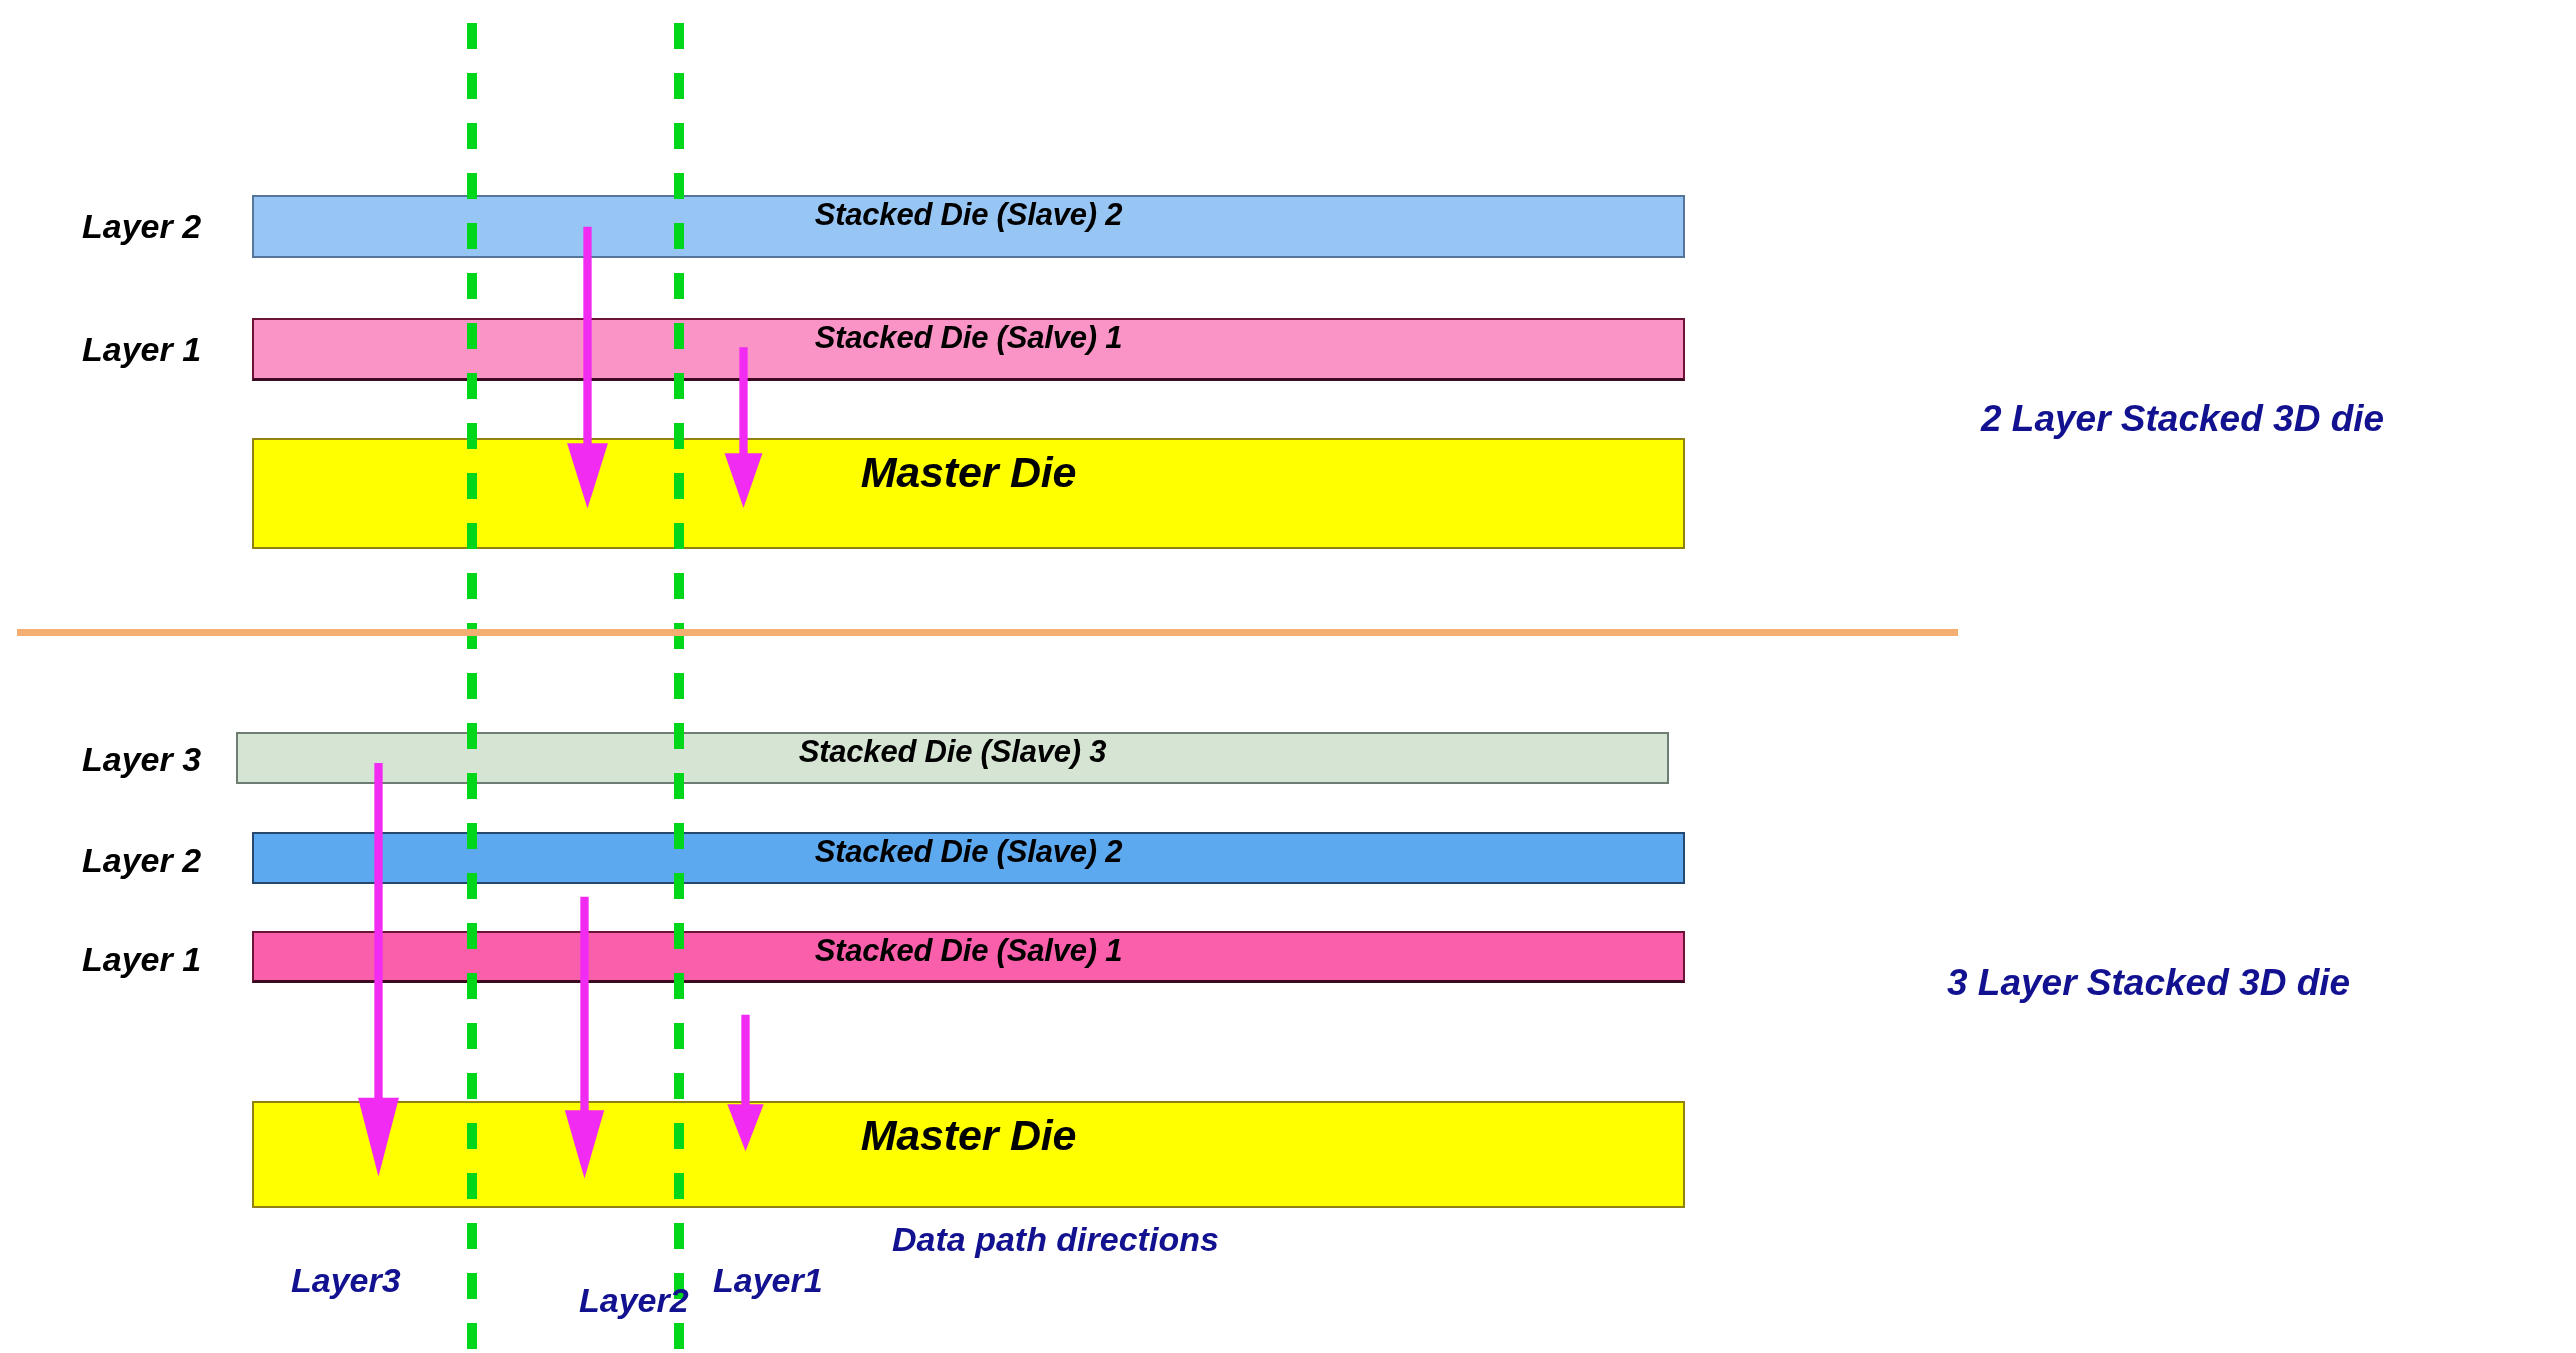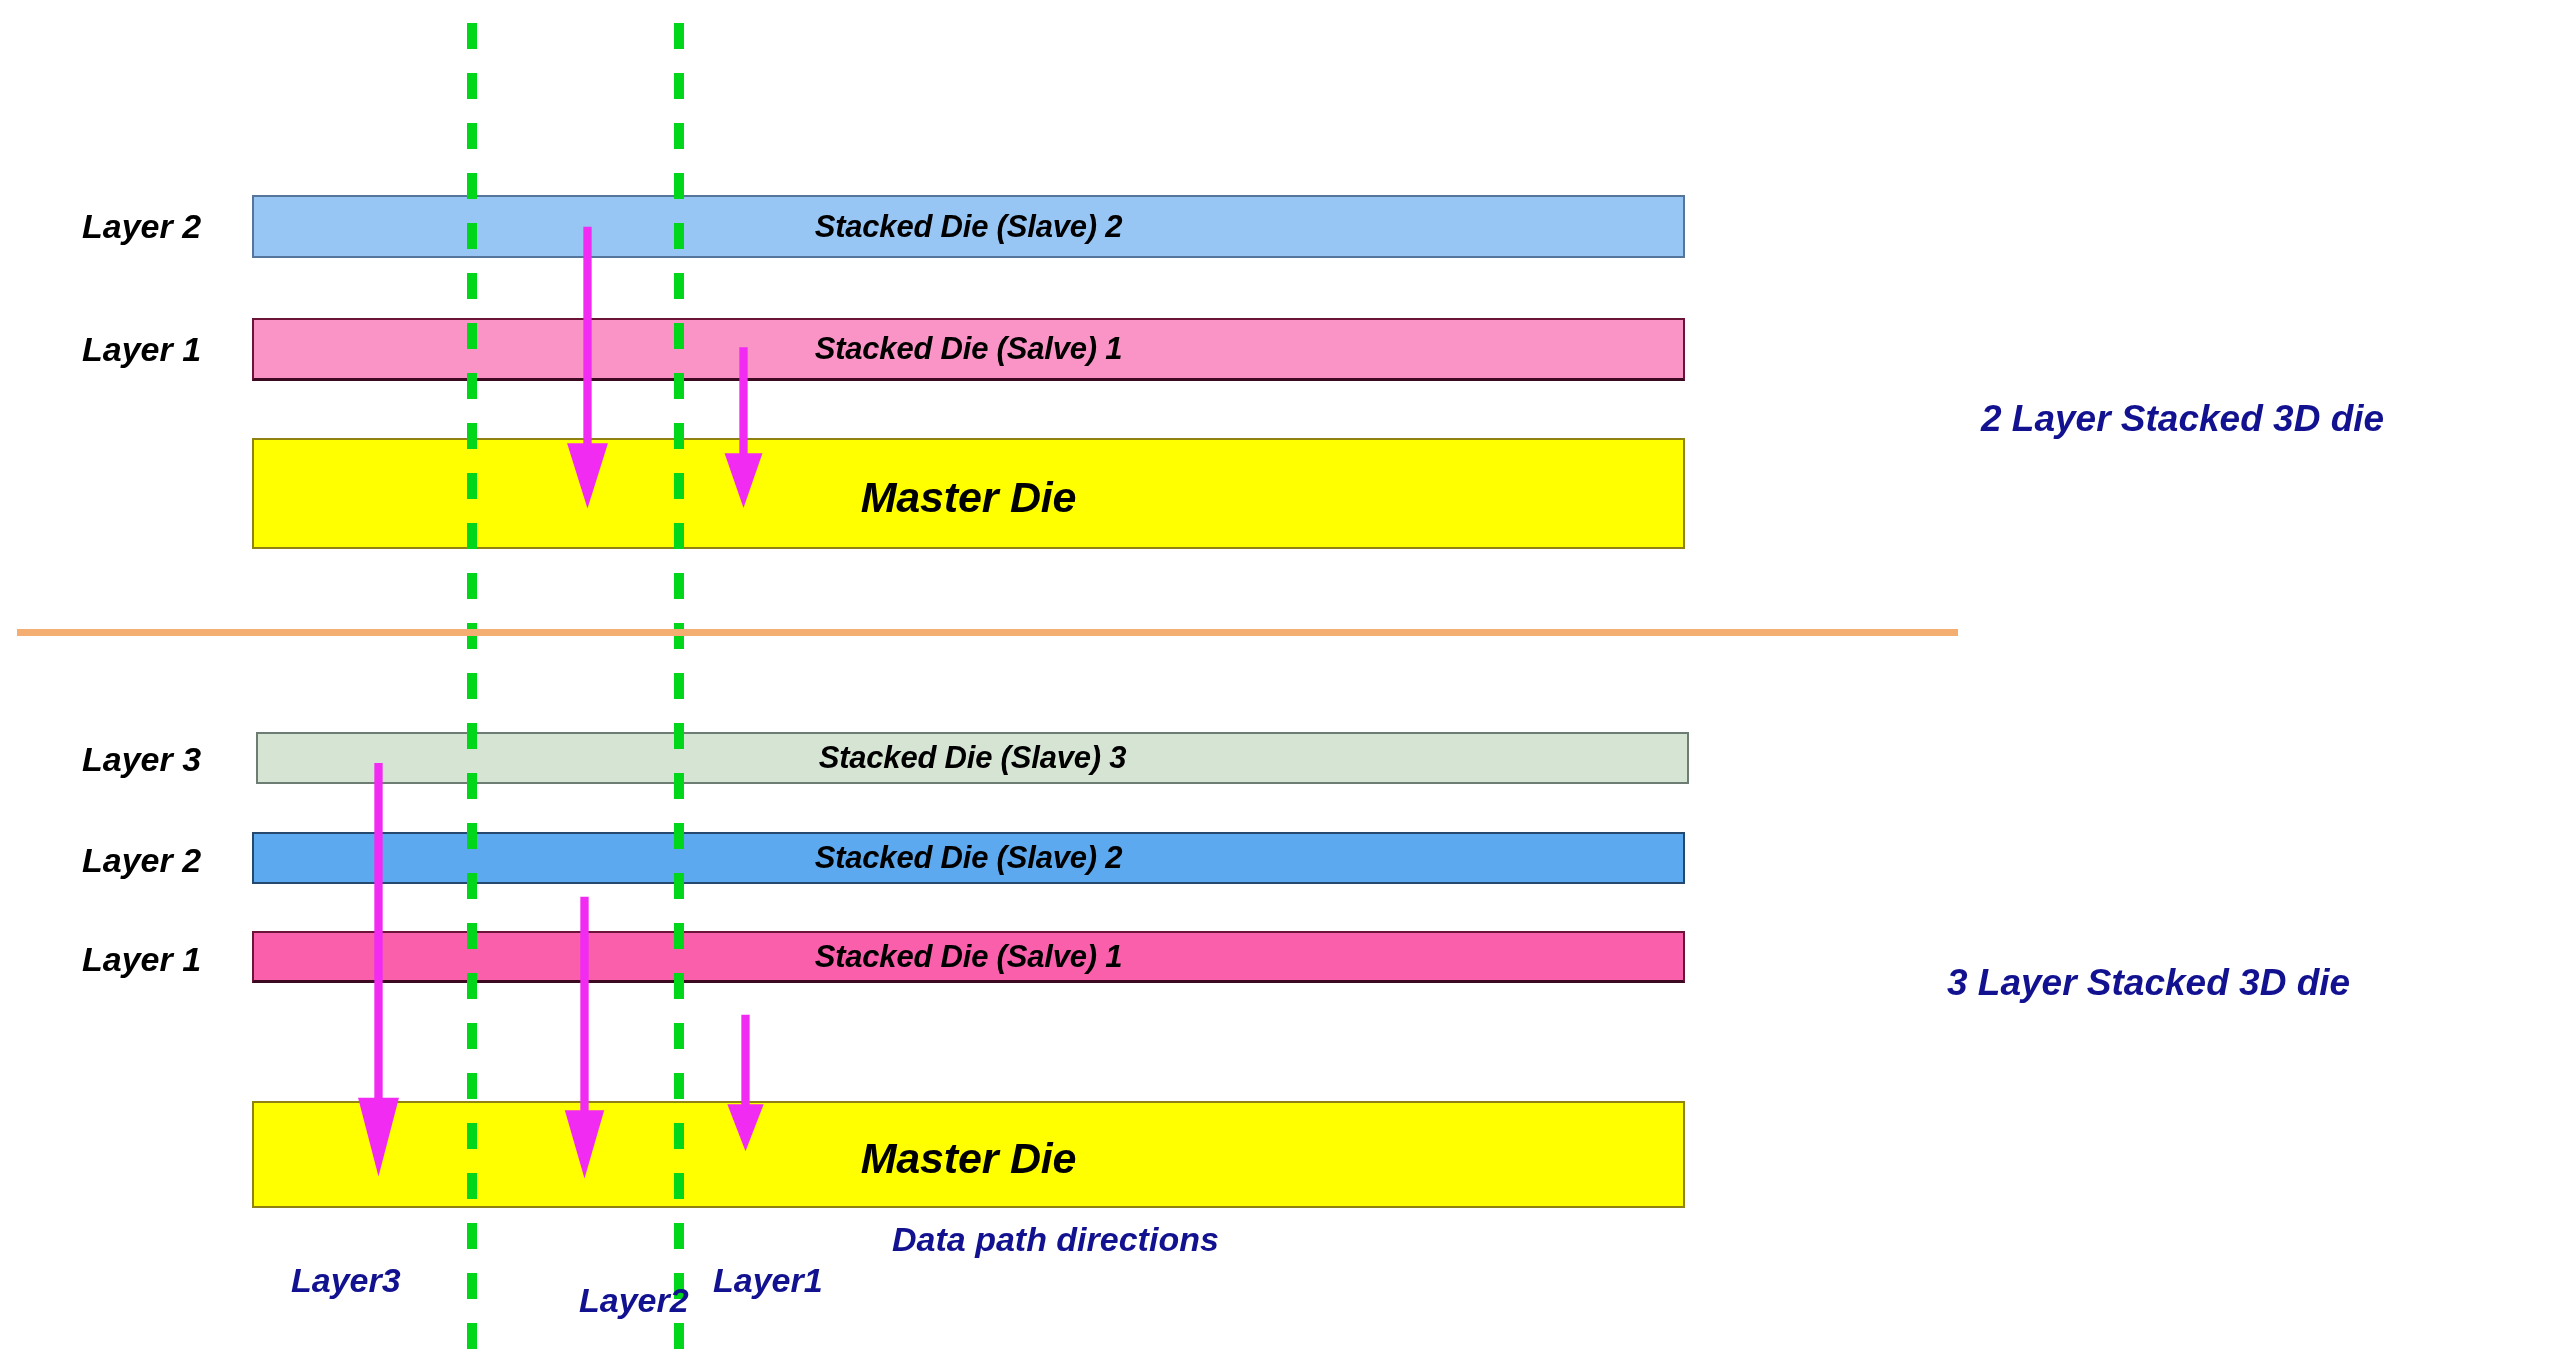--- a/index.html
+++ b/index.html
@@ -30,21 +30,20 @@
     );
     background-size: 100% 50px;
     background-repeat: repeat-y;
   }
 
   
   .bar {
     position: absolute;
     box-sizing: border-box;
     display: flex;
-    align-items: center;
     justify-content: center;
   }
   .bar-label {
     font-weight: bold;
     color: #000000;
     letter-spacing: -0.2px;
     white-space: nowrap;
     position: relative;
     z-index: 3;
   }
@@ -131,21 +130,21 @@
   </svg>
 
   <div class="caption" style="left:1981px; top:398px;">2  Layer Stacked 3D die</div>
 
   <div class="divider" style="left:17px; top:629px; width:1941px; height:6.9px; z-index:2;"></div>
 
   <div class="row-label" style="left:82px; top:740px;">Layer 3</div>
   <div class="row-label" style="left:82px; top:841px;">Layer 2</div>
   <div class="row-label" style="left:82px; top:940px;">Layer 1</div>
 
-  <div class="bar" style="left:256px; top:732px; width:1433px; height:52px;
+  <div class="bar" style="left:236px; top:732px; width:1433px; height:52px;
               background:#D6E4D4; border:2.3px solid #6E7D74;">
     <span class="bar-label die-label">Stacked Die (Slave) 3</span>
   </div>
 
   <div class="bar" style="left:252px; top:832px; width:1433px; height:52px;
               background:#5CA9EF; border:2.3px solid #24486E;">
     <span class="bar-label die-label">Stacked Die (Slave) 2</span>
   </div>
 
   <div class="bar" style="left:252px; top:931px; width:1433px; height:52px;

